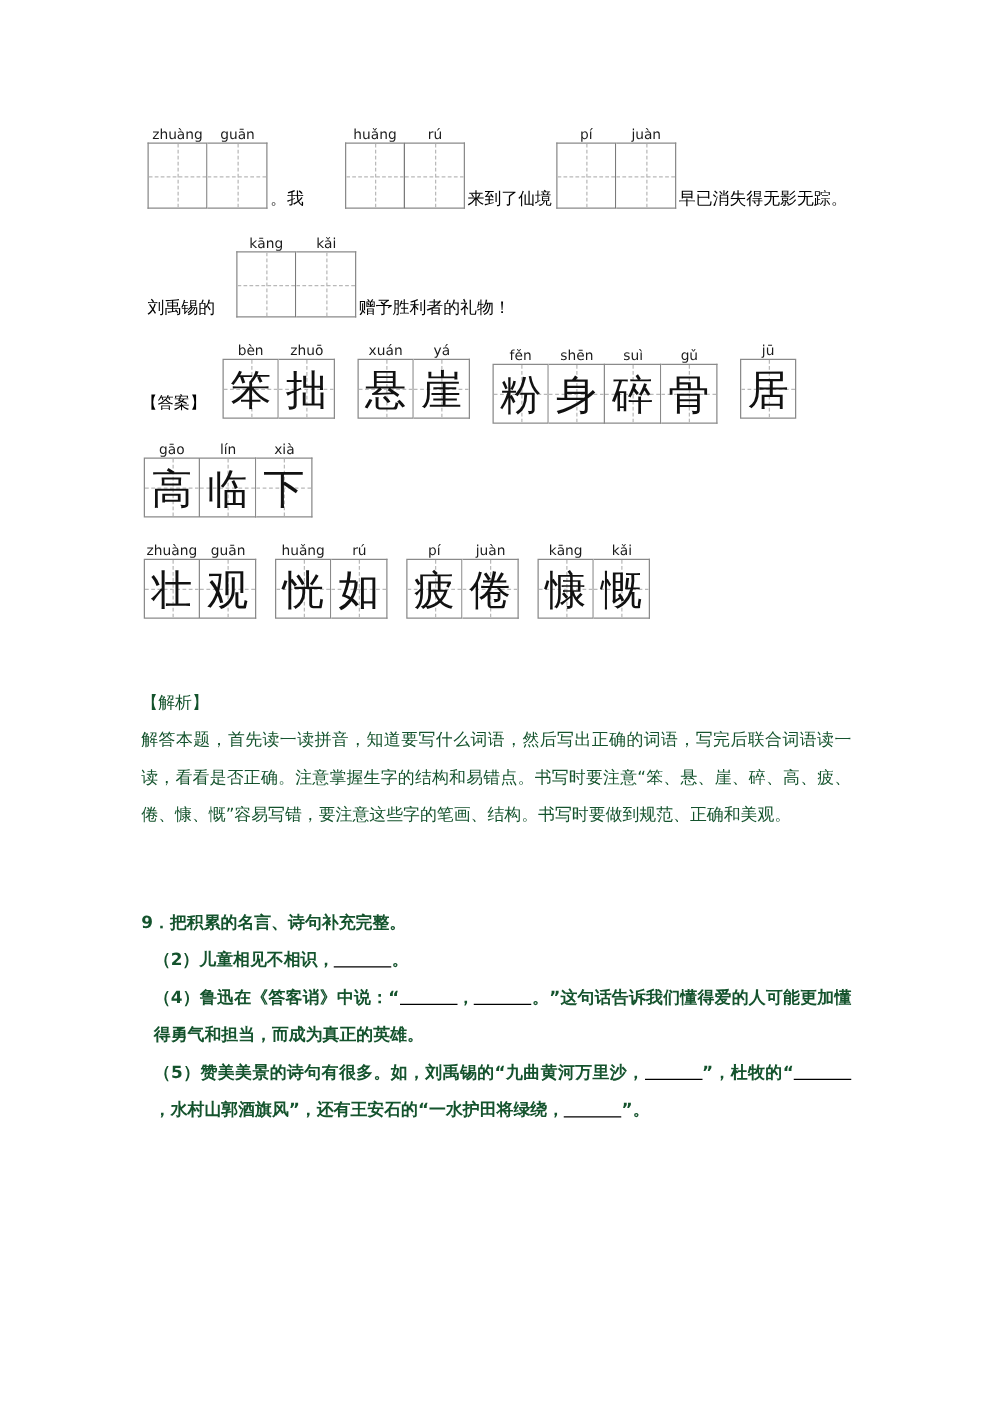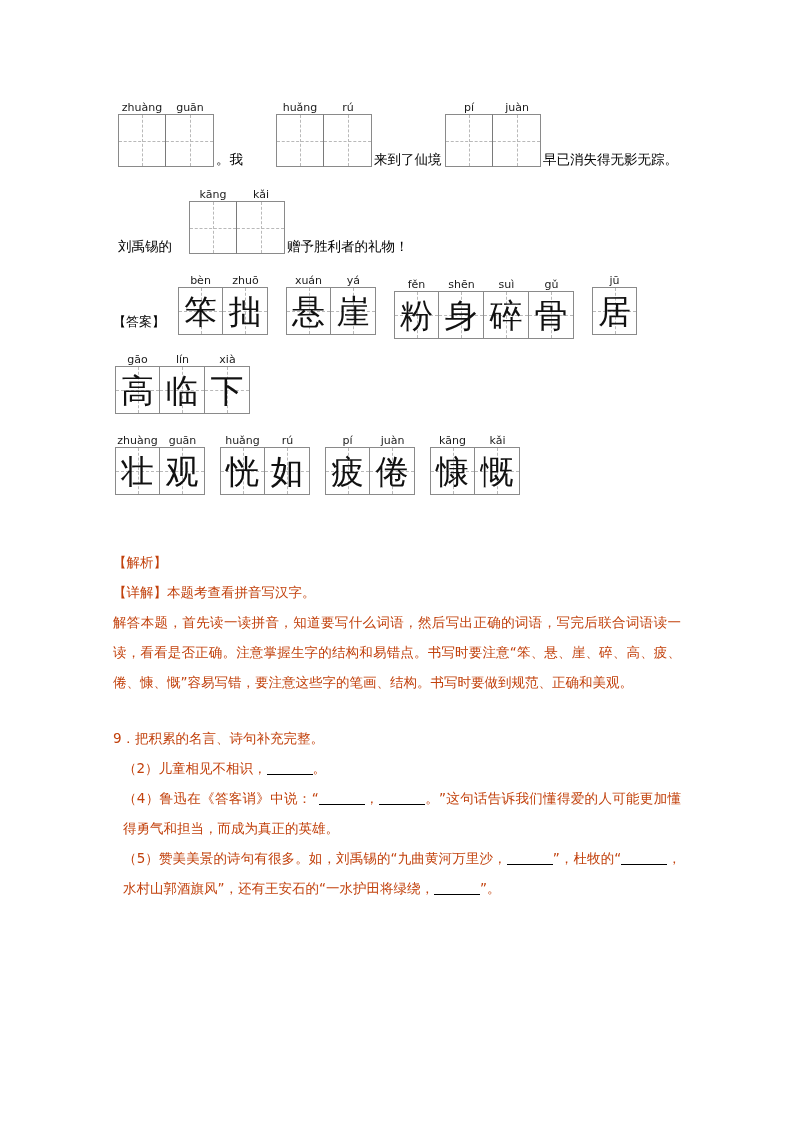--- a/index.html
+++ b/index.html
@@ -94,21 +94,21 @@
     font-family: "DejaVu Sans", "Liberation Sans", sans-serif;
     font-size: 13.5px;
     line-height: 30px;
     color: #000;
     white-space: nowrap;
   }
   .cn-body {
     font-family: "DejaVu Sans", "Liberation Sans", sans-serif;
     font-size: 13.5px;
     line-height: 30px;
-    color: #c2410c;
+    color: #14532d;
   }
   .label-ans {
     font-family: "DejaVu Sans", "Liberation Sans", sans-serif;
     font-size: 13px;
     color: #000;
     white-space: nowrap;
   }
   .blank {
     display: inline-block;
     border-bottom: 1px solid #000;
@@ -329,25 +329,24 @@
           </div>
         <div class="tzg a-cell">
             <span class="han">慨</span>
           </div>
       </div>
     </div>
   </div>
 
   <div class="abs" style="left:113px; top:547px; width:568px;">
     <div class="cn-body">【解析】</div>
-    <div class="cn-body"><span>【详解】</span><span>本题考查看拼音写汉字。</span></div>
     <div class="cn-body" style="text-align:justify; text-justify:inter-ideograph;">解答本题，首先读一读拼音，知道要写什么词语，然后写出正确的词语，写完后联合词语读一读，看看是否正确。注意掌握生字的结构和易错点。书写时要注意“笨、悬、崖、碎、高、疲、倦、慷、慨”容易写错，要注意这些字的笔画、结构。书写时要做到规范、正确和美观。</div>
   </div>
 
-  <div class="abs" style="left:113px; top:723px; width:568px;">
+  <div class="abs" style="left:113px; top:723px; width:568px;font-weight:bold;">
     <div class="cn-body"><span>9．</span><span>把积累的名言、诗句补充完整。</span></div>
     <div id="q9-items">
         <div class="cn-body" style="padding-left: 10px; text-align: justify;"><span>（2）</span><span>儿童相见不相识，</span><span class="blank"></span><span>。</span></div>
         <div class="cn-body" style="padding-left: 10px; text-align: justify;"><span>（4）</span><span>鲁迅在《答客诮》中说：“</span><span class="blank"></span><span>，</span><span class="blank"></span><span>。”这句话告诉我们懂得爱的人可能更加懂得勇气和担当，而成为真正的英雄。</span></div>
         <div class="cn-body" style="padding-left: 10px; text-align: justify;"><span>（5）</span><span>赞美美景的诗句有很多。如，刘禹锡的“九曲黄河万里沙，</span><span class="blank"></span><span>”，杜牧的“</span><span class="blank"></span><span>，水村山郭酒旗风”，还有王安石的“一水护田将绿绕，</span><span class="blank"></span><span>”。</span></div>
       </div>
   </div>
 
 </div>
 

